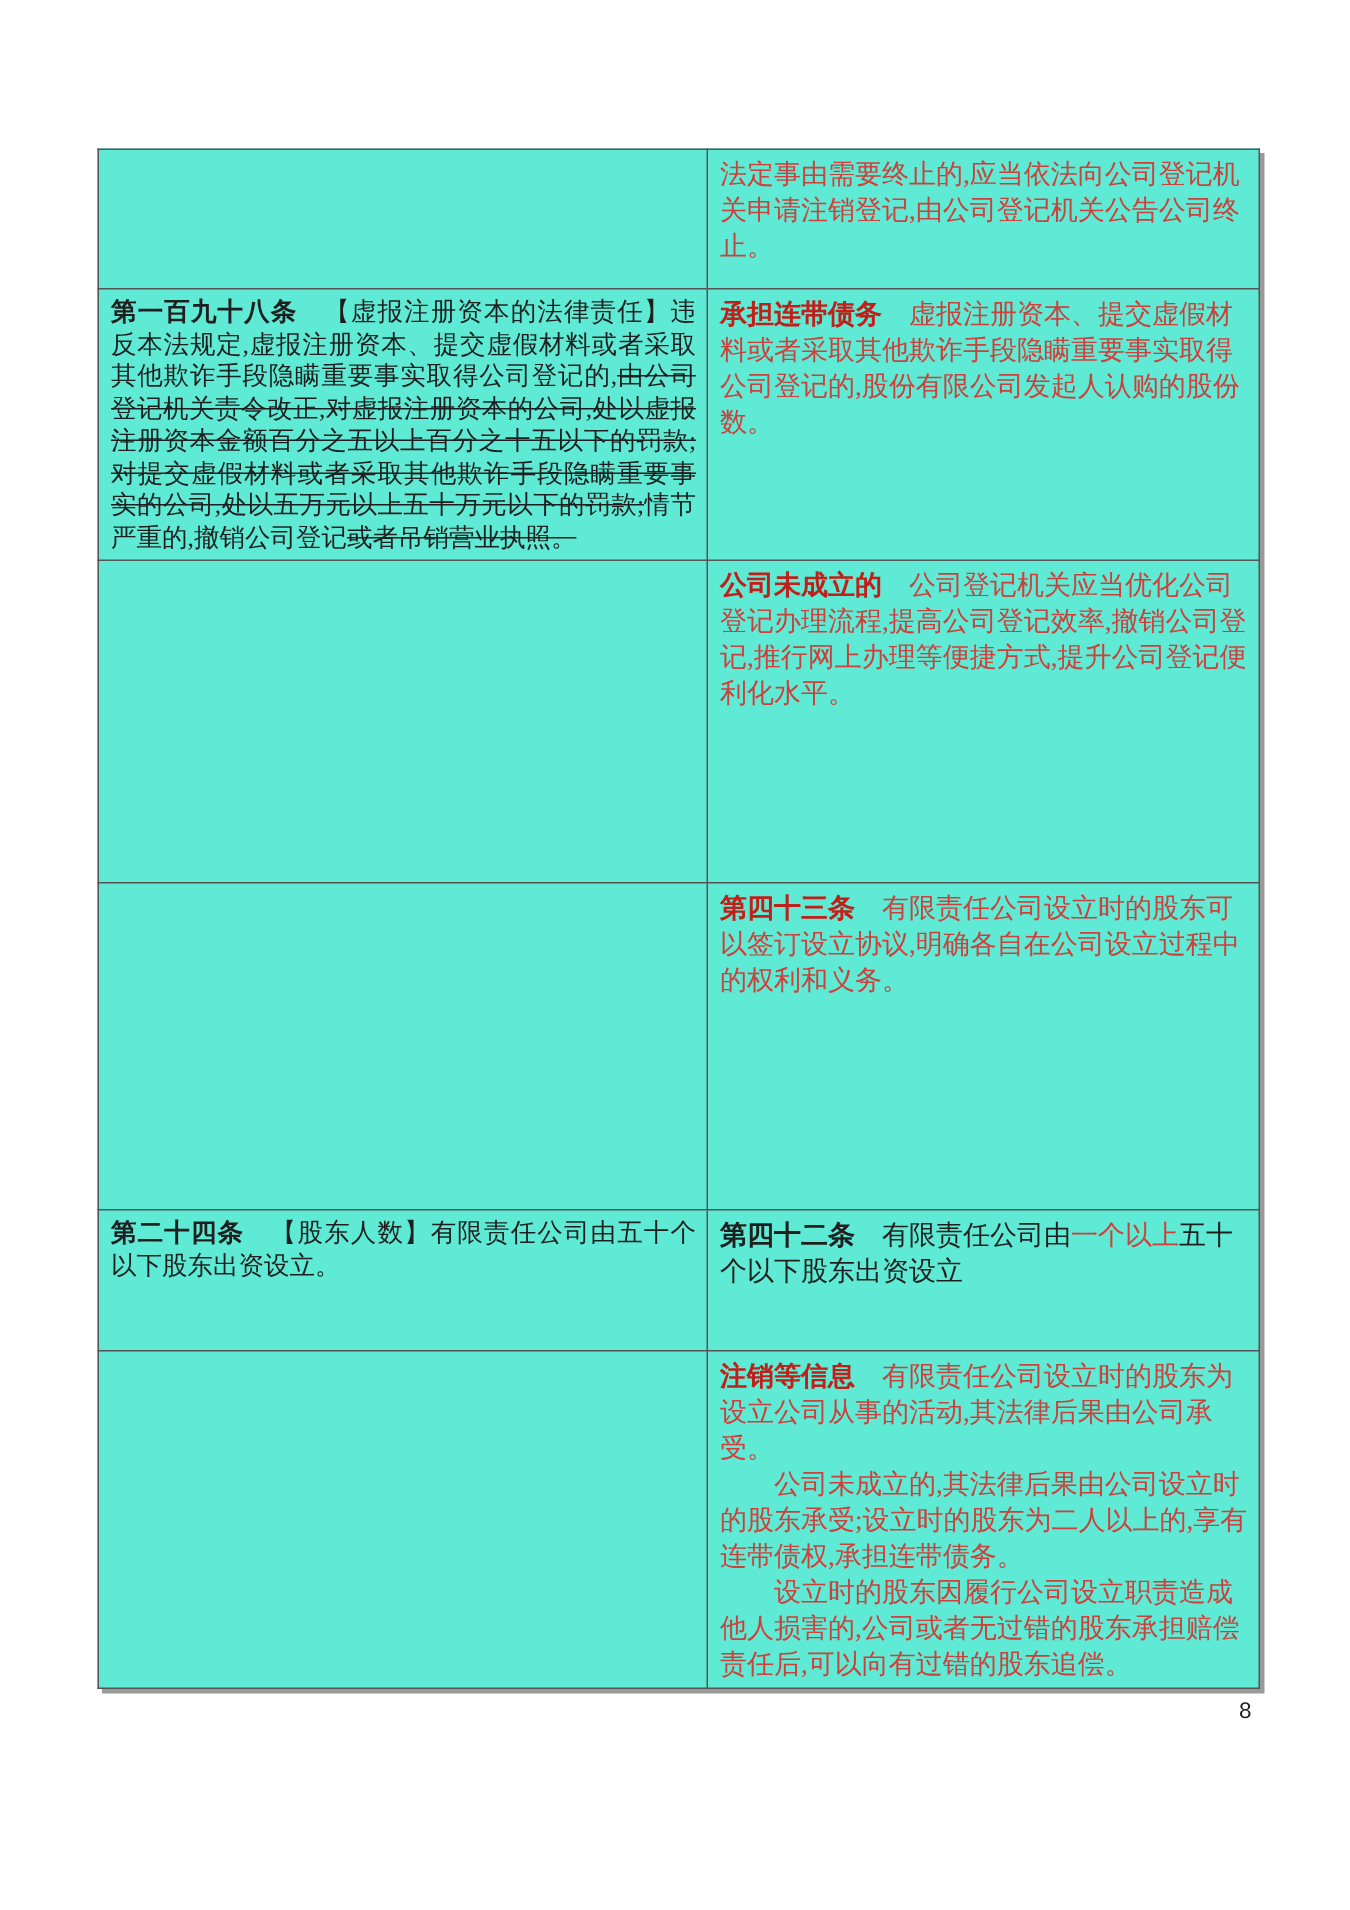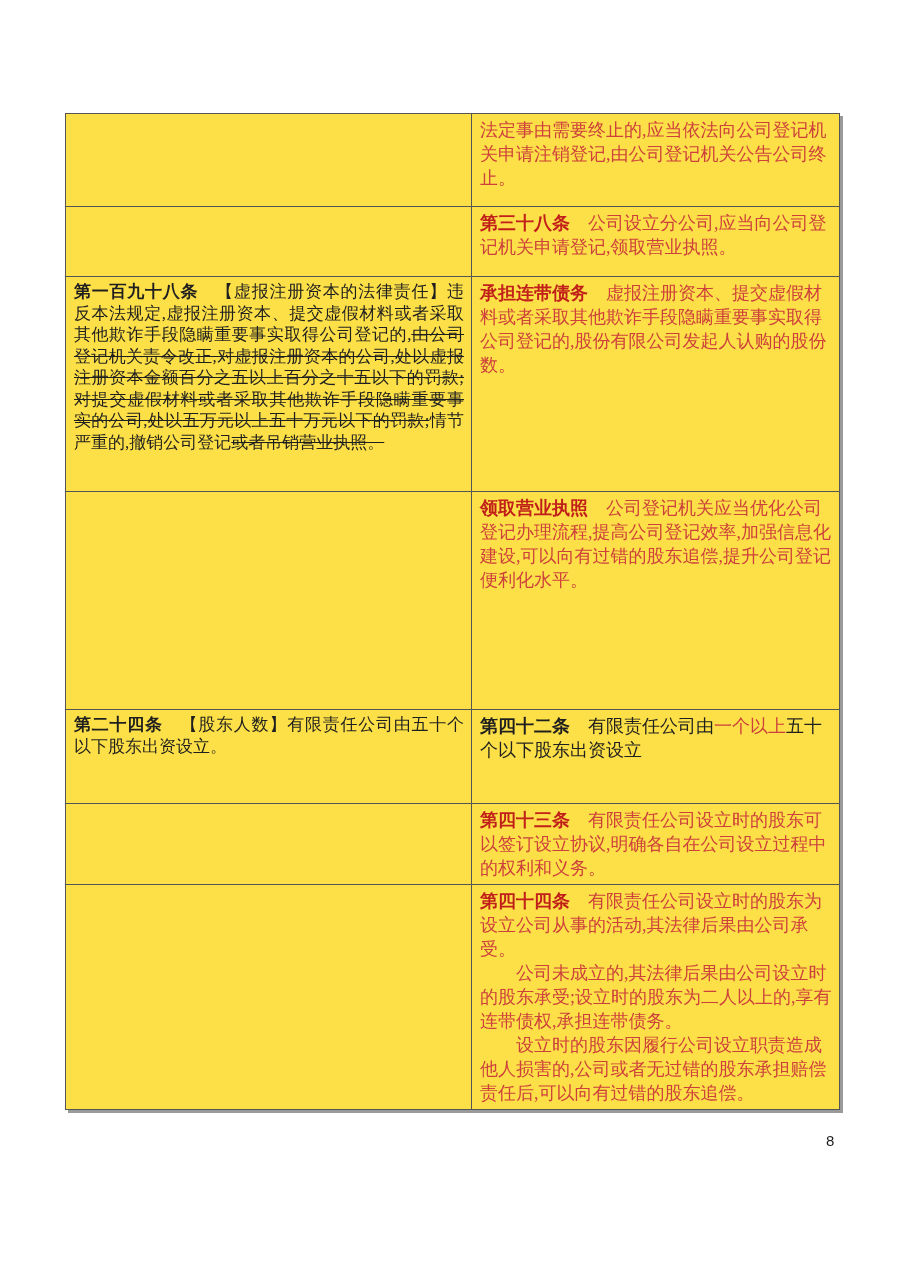--- a/index.html
+++ b/index.html
@@ -5,26 +5,26 @@
   html, body { margin: 0; padding: 0; }
   body {
     width: 900px; height: 1273px;
     background: #ffffff;
     position: relative;
     font-family: "Liberation Serif", "DejaVu Serif", serif;
     overflow: hidden;
   }
   table.lawtable {
     position: absolute;
-    left: 65px; top: 113px;
+    left: 65px; top: 99px;
     width: 775px;
     border-collapse: collapse;
     table-layout: fixed;
     box-shadow: 3px 3px 0 #9a9a9a;
-    background: #fde047;
+    background: #5eead4;
     padding-left: 40px;
   }
   table.lawtable td {
     border: 1px solid #555;
     vertical-align: top;
     white-space: pre-wrap;
     word-break: break-all;
     padding: 4px 7px 4px 8px;
   }
   td.old-col {
@@ -61,41 +61,37 @@
 </head>
 <body>
 
 <table class="lawtable">
   <tbody id="table-body">
       <tr>
         <td class="old-col"></td>
         <td class="new-col"><span class="seg-r">法定事由需要终止的,应当依法向公司登记机关申请注销登记,由公司登记机关公告公司终止。</span></td>
       </tr>
       <tr>
-        <td class="old-col"></td>
-        <td class="new-col"><span class="seg-rb">第三十八条</span><span class="seg-r">　公司设立分公司,应当向公司登记机关申请登记,领取营业执照。</span></td>
-      </tr>
-      <tr>
         <td class="old-col"><span class="seg-bb">第一百九十八条</span><span class="seg-b">　【虚报注册资本的法律责任】违反本法规定,虚报注册资本、提交虚假材料或者采取其他欺诈手段隐瞒重要事实取得公司登记的,</span><span class="seg-bs">由公司登记机关责令改正,对虚报注册资本的公司,处以虚报注册资本金额百分之五以上百分之十五以下的罚款;对提交虚假材料或者采取其他欺诈手段隐瞒重要事实的公司,处以五万元以上五十万元以下的罚款;</span><span class="seg-b">情节严重的,撤销公司登记</span><span class="seg-bs">或者吊销营业执照。</span></td>
         <td class="new-col"><span class="seg-rb">承担连带债务</span><span class="seg-r">　虚报注册资本、提交虚假材料或者采取其他欺诈手段隐瞒重要事实取得公司登记的,股份有限公司发起人认购的股份数。</span></td>
       </tr>
       <tr>
         <td class="old-col"></td>
-        <td class="new-col"><span class="seg-rb">领取营业执照</span><span class="seg-r">　公司登记机关应当优化公司登记办理流程,提高公司登记效率,加强信息化建设,可以向有过错的股东追偿,提升公司登记便利化水平。</span></td>
+        <td class="new-col"><span class="seg-rb">公司未成立的</span><span class="seg-r">　公司登记机关应当优化公司登记办理流程,提高公司登记效率,撤销公司登记,推行网上办理等便捷方式,提升公司登记便利化水平。</span></td>
+      </tr>
+      <tr>
+        <td class="old-col"></td>
+        <td class="new-col"><span class="seg-rb">第四十三条</span><span class="seg-r">　有限责任公司设立时的股东可以签订设立协议,明确各自在公司设立过程中的权利和义务。</span></td>
       </tr>
       <tr>
         <td class="old-col"><span class="seg-bb">第二十四条</span><span class="seg-b">　【股东人数】有限责任公司由五十个以下股东出资设立。</span></td>
         <td class="new-col"><span class="seg-bb">第四十二条</span><span class="seg-b">　有限责任公司由</span><span class="seg-r">一个以上</span><span class="seg-b">五十个以下股东出资设立</span></td>
       </tr>
       <tr>
         <td class="old-col"></td>
-        <td class="new-col"><span class="seg-rb">第四十三条</span><span class="seg-r">　有限责任公司设立时的股东可以签订设立协议,明确各自在公司设立过程中的权利和义务。</span></td>
-      </tr>
-      <tr>
-        <td class="old-col"></td>
-        <td class="new-col"><span class="seg-rb">第四十四条</span><span class="seg-r">　有限责任公司设立时的股东为设立公司从事的活动,其法律后果由公司承受。
+        <td class="new-col"><span class="seg-rb">注销等信息</span><span class="seg-r">　有限责任公司设立时的股东为设立公司从事的活动,其法律后果由公司承受。
 　　公司未成立的,其法律后果由公司设立时的股东承受;设立时的股东为二人以上的,享有连带债权,承担连带债务。
 　　设立时的股东因履行公司设立职责造成他人损害的,公司或者无过错的股东承担赔偿责任后,可以向有过错的股东追偿。</span></td>
       </tr>
     </tbody>
 </table>
 
 <div class="page-number">8</div>
 
 </body></html>

